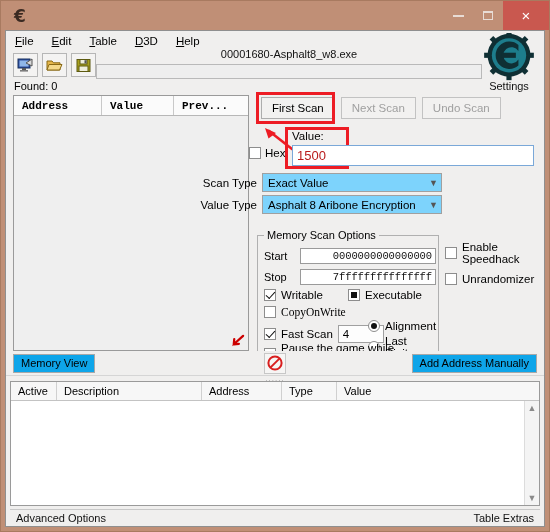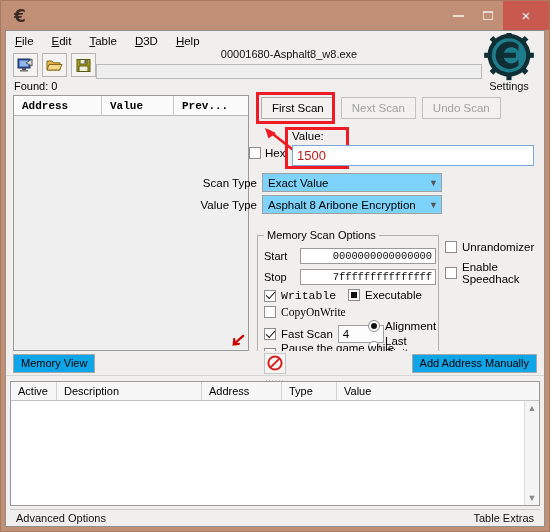--- a/index.html
+++ b/index.html
@@ -452,21 +452,21 @@
           <div class="gb-row" style="left:6px; top:12px;">
             <span style="width:36px;">Start</span>
             <span class="hex-field">0000000000000000</span>
           </div>
 
           <div class="gb-row" style="left:6px; top:33px;">
             <span style="width:36px;">Stop</span>
             <span class="hex-field">7fffffffffffffff</span>
           </div>
 
-          <div class="gb-row" style="left:6px; top:53px; gap:5px;font-family:Liberation Mono, monospace;">
+          <div class="gb-row" style="left:6px; top:53px; gap:5px;">
             <span class="cb checked"></span>
             <span class="cb-label">Writable</span>
           </div>
           <div class="gb-row" style="left:90px; top:53px; gap:5px;">
             <span class="cb indeterminate"></span>
             <span class="cb-label">Executable</span>
           </div>
 
           <div class="gb-row" style="left:6px; top:70px; gap:5px;font-family:Liberation Serif, serif;">
             <span class="cb"></span>
@@ -490,25 +490,25 @@
 
           <div class="gb-row" style="left:6px; top:106px; gap:5px;">
             <span class="cb"></span>
             <span class="cb-label">Pause the game while scanning</span>
           </div>
         </div>
 
         <div class="side-checks">
           <div class="row">
             <span class="cb"></span>
-            <span class="cb-label">Unrandomizer</span>
+            <span class="cb-label">Enable Speedhack</span>
           </div>
           <div class="row">
             <span class="cb"></span>
-            <span class="cb-label">Enable Speedhack</span>
+            <span class="cb-label">Unrandomizer</span>
           </div>
         </div>
 
       </div>
     </div>
 
     <div class="mid-bar">
       <div class="mid-btn">Memory View</div>
       <div class="stop-icon-btn">
         <svg width="16" height="16" viewBox="0 0 16 16">

